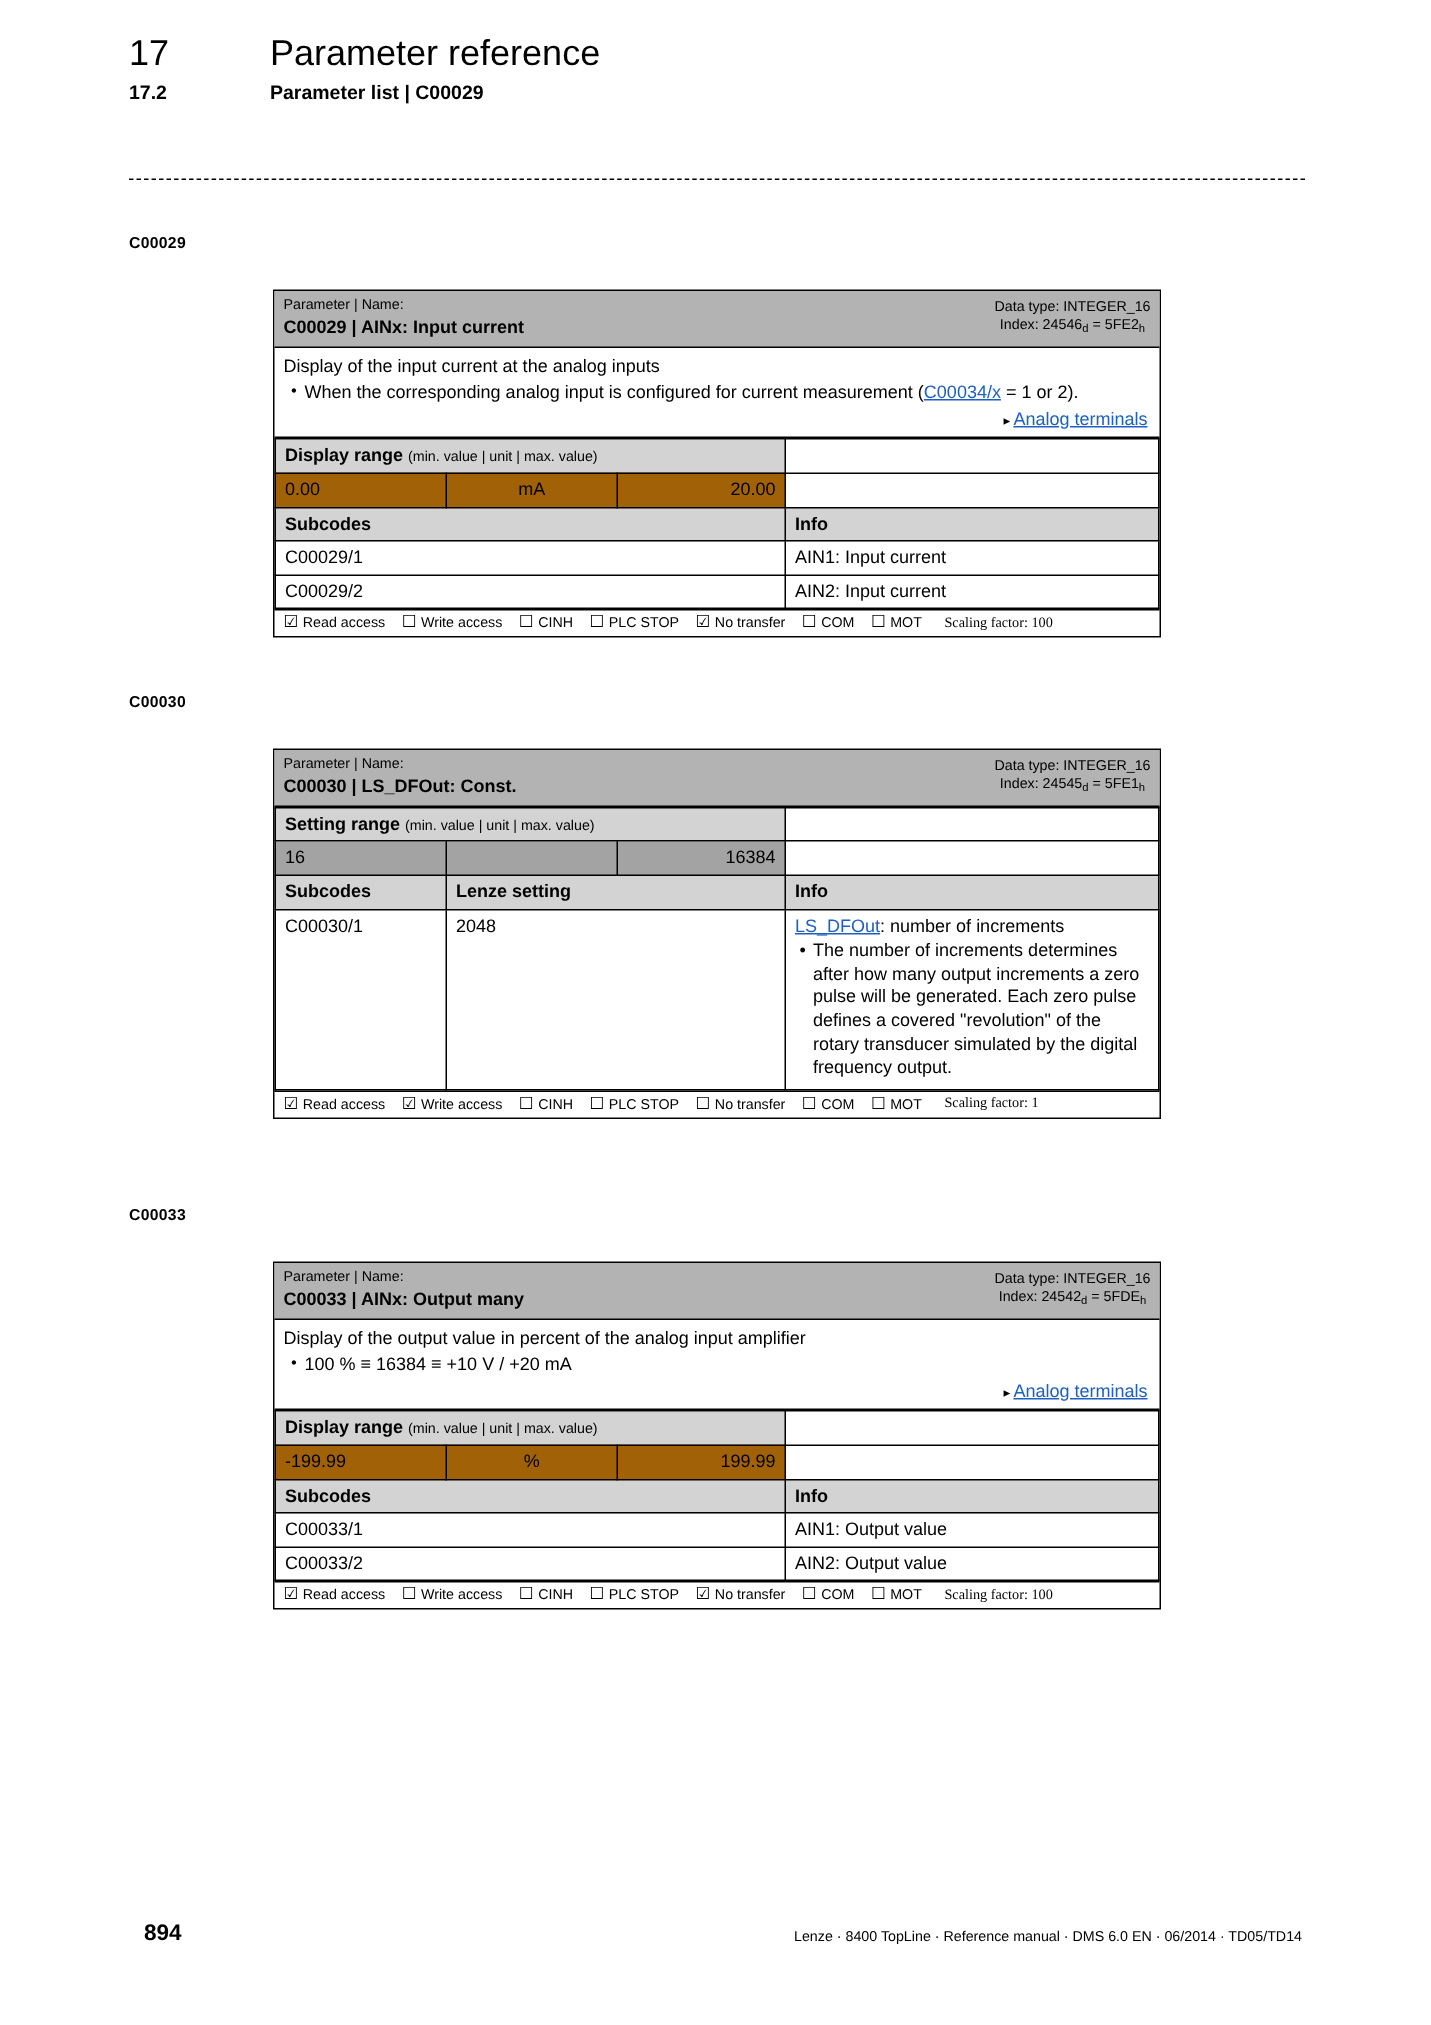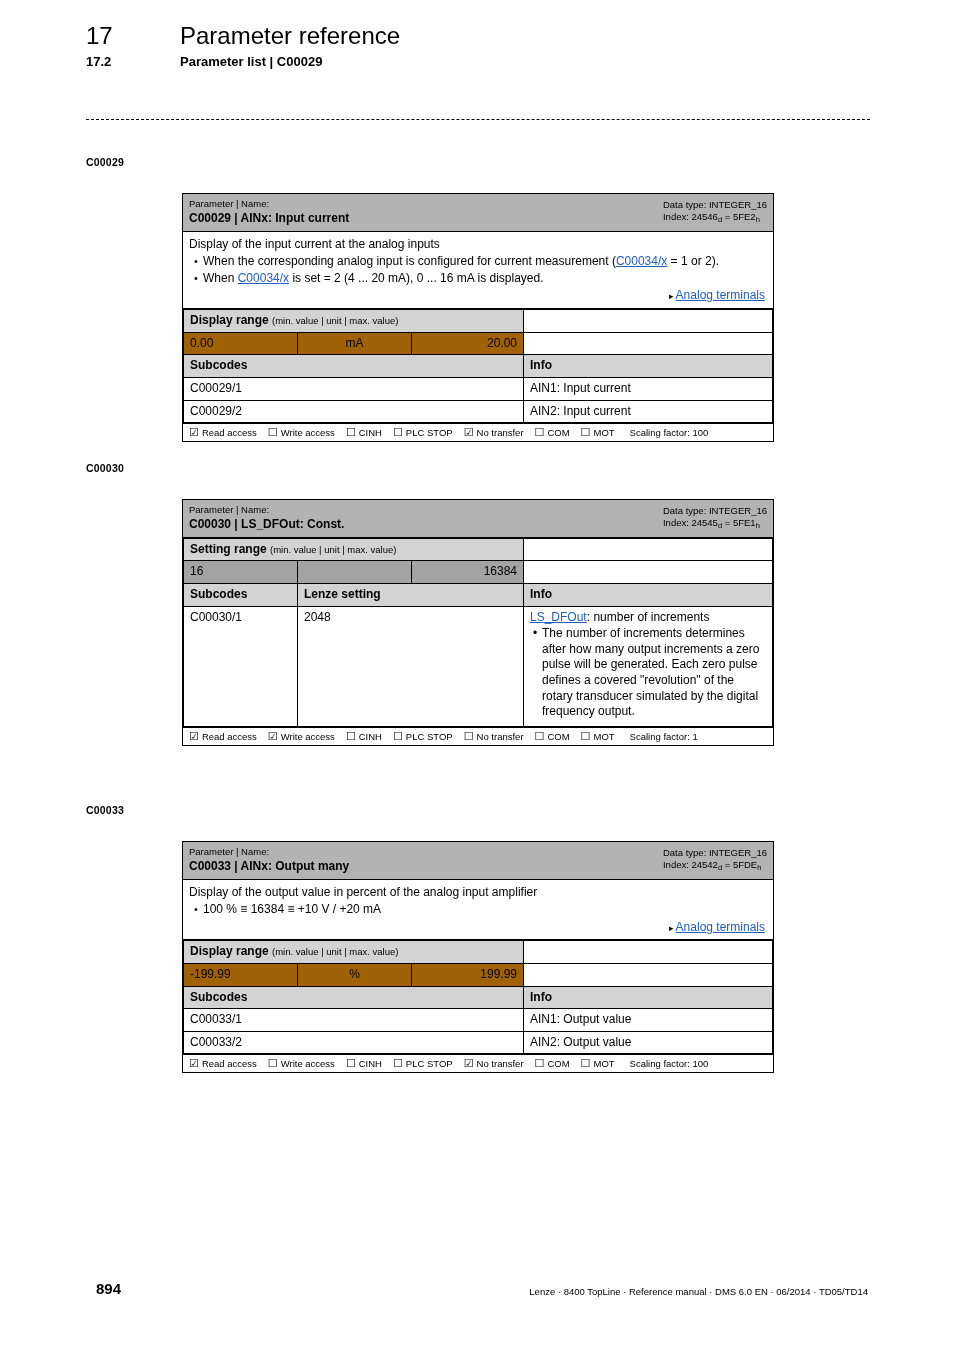--- a/index.html
+++ b/index.html
@@ -25,21 +25,21 @@
   .gutter{position:absolute;left:86px;font-size:10.5px;font-weight:700;letter-spacing:.2px;}
 
   
   .ptable{position:absolute;left:182px;width:592px;border:1px solid #000;
           box-sizing:border-box;background:#fff;}
   .ptable .band{background:#b3b3b3;display:flex;justify-content:space-between;
       padding:4px 6px 5px 6px;border-bottom:1px solid #000;}
   .band-l{line-height:1.25;}
   .band-l .lbl{font-size:9.5px;font-weight:400;}
   .band-l .nm{font-size:12px;font-weight:700;margin-top:1px;}
-  .band-r{text-align:left;line-height:1.3;font-size:9.5px;padding-top:1px;}
+  .band-r{text-align:center;line-height:1.3;font-size:9.5px;padding-top:1px;}
   .band-r .idx{white-space:nowrap;}
   sub{font-size:7.5px;vertical-align:baseline;position:relative;top:2px;}
 
   .desc{padding:5px 6px 4px 6px;font-size:12px;line-height:1.32;
         border-bottom:1px solid #000;}
   .desc .ver{color:#2a5db0;}
   .desc ul{margin:1px 0 0 0;padding-left:14px;list-style:none;}
   .desc li{position:relative;padding-left:0;margin:1px 0;}
   .desc li:before{content:"\2022";position:absolute;left:-9px;font-size:11px;}
   .xref{position:relative;text-align:right;margin-top:2px;padding-right:2px;}
@@ -58,21 +58,21 @@
   td.blank{border-top:none;border-right:none;border-bottom:none;}
 
   .info ul{margin:1px 0 0 0;padding-left:12px;list-style:none;}
   .info li{position:relative;margin:0;}
   .info li:before{content:"\2022";position:absolute;left:-9px;}
 
   .flags{border-top:1px solid #000;padding:3px 6px 3px 6px;font-size:9.5px;
          display:flex;align-items:center;white-space:nowrap;}
   .flag{margin-right:11px;display:inline-flex;align-items:center;}
   .box{display:inline-block;margin-right:3px;font-size:11px;line-height:1;}
-  .scale{margin-left:4px;}
+  .scale{margin-left:4px;font-family:Liberation Serif, serif;}
 
   
   .foot-num{position:absolute;left:96px;top:1280px;font-size:15px;font-weight:700;}
   .foot-txt{position:absolute;right:86px;top:1286px;font-size:9.5px;}
 </style>
 </head>
 <body>
 
 <div class="page">
 
@@ -98,21 +98,20 @@
           </div>
           <div class="band-r">
             <div>Data type: INTEGER_16</div>
             <div class="idx">Index: 24546<sub>d</sub> = 5FE2<sub>h</sub></div>
           </div>
         </div>
         <div class="desc">
           <div>Display of the input current at the analog inputs</div>
           <ul>
             <li>When the corresponding analog input is configured for current measurement (<a class="lnk">C00034/x</a> = 1 or 2).</li>
-            <li>When <a class="lnk">C00034/x</a> is set = 2 (4 ... 20 mA), 0 ... 16 mA is displayed.</li>
           </ul>
           <div class="xref"><span class="arrow">▸</span><a class="lnk">Analog terminals</a></div>
         </div>
         <table class="grid">
           <colgroup>
             <col style="width:114px">
             <col style="width:114px">
             <col style="width:112px">
             <col>
           </colgroup>

